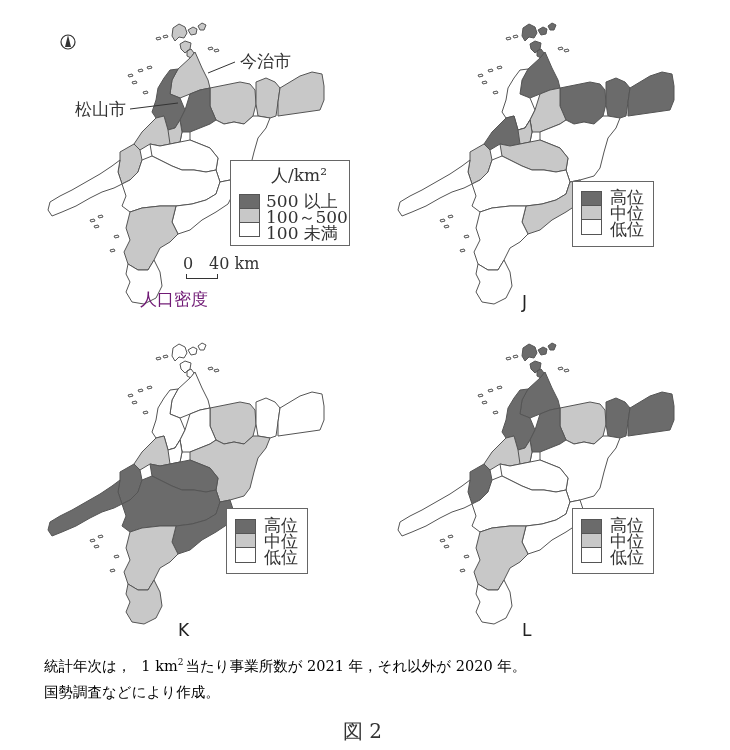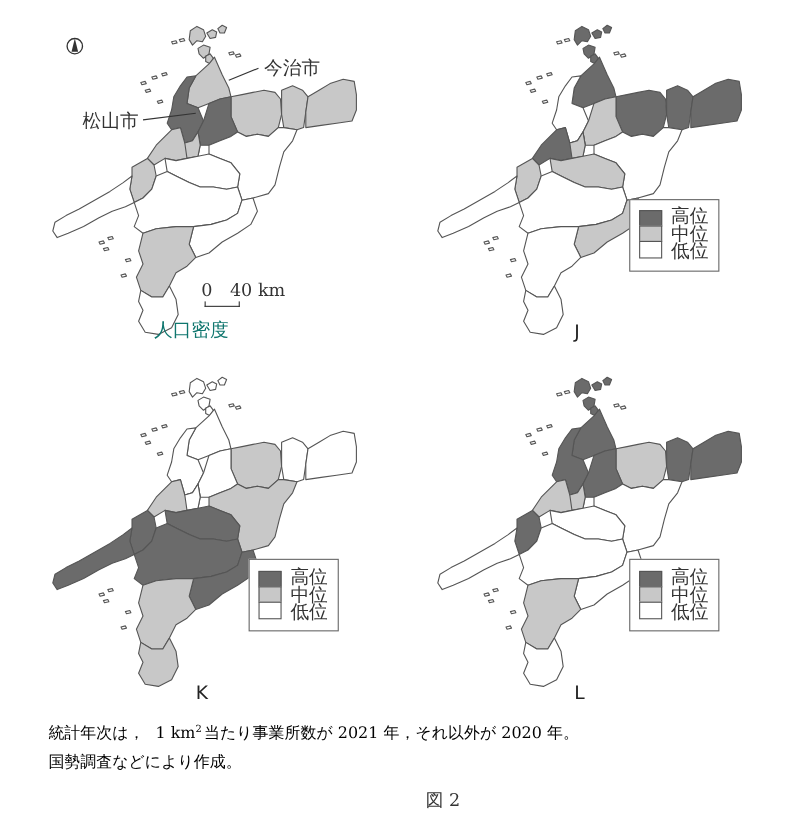--- a/index.html
+++ b/index.html
@@ -7,25 +7,25 @@
          font-family: "DejaVu Serif", "Liberation Serif", serif; color: #333; }
   .panel { position: absolute; width: 320px; height: 300px; text-align: right; }
   .panel svg { position: absolute; left: 0; top: 0; overflow: visible; }
   .rg { stroke: #555; stroke-width: 1; stroke-linejoin: round; }
   .c-high { fill: #6b6b6b; }
   .c-mid  { fill: #c8c8c8; }
   .c-low  { fill: #ffffff; }
   .legend { position: absolute; border: 1.2px solid #666; background: #fff; }
   .legend .sw { position: absolute; left: 8px; width: 21px; border: 1px solid #555; box-sizing: border-box; }
   .legend .lbl { position: absolute; font-size: 17px; line-height: 16px; color: #333; white-space: nowrap; }
-  .map-caption { position: absolute; font-size: 17px; color: #0f766e; }
+  .map-caption { position: absolute; font-size: 17px; color: #701a75; }
   .letter { position: absolute; font-family: "DejaVu Sans", "Liberation Sans", sans-serif; font-size: 17px; color: #222; }
   .callout { position: absolute; font-size: 17px; color: #333; }
   .note { position: absolute; left: 44px; font-size: 14.5px; color: #000000; }
-  .fig-title { position: absolute; left: 343px; top: 718px; font-size: 16px; color: #333; margin-left: 44px; }
+  .fig-title { position: absolute; left: 343px; top: 718px; font-size: 20px; color: #333; }
   sup { font-size: 9px; }
 </style>
 </head>
 <body>
 
 <svg width="0" height="0" style="position:absolute">
   <defs>
     <g id="geo-islands">
       <path d="M143,8 l6,-4 6,3 2,6 -3,5 -5,-1 -4,4 -3,-5z M158,10 l5,-3 4,2 -1,5 -5,1z M168,6 l4,-3 4,2 -2,5 -4,0z M152,24 l5,-3 6,2 -1,6 -5,4 -4,-4z M159,30 l4,-2 3,4 -3,5 -4,-2z"></path>
       <path d="M126,18 l4,-1 1,2 -4,1z M133,16 l3,-1 1,2 -3,1z M178,28 l2,-1 1,2 -2,1z M184,30 l2,-1 1,2 -2,1z"></path>
@@ -75,20 +75,31 @@
         <path d="M84,216 l4,-1 1,2 -4,1z" class="rg c-low"></path>
         <path d="M80,230 l4,-1 1,2 -4,1z" class="rg c-low"></path>
       </g>
   </svg>
   <div class="callout" style="left:210px;top:30px;">今治市</div>
   <div class="callout" style="left:45px;top:78px;">松山市</div>
   <svg width="320" height="300" style="position:absolute;left:0;top:0;pointer-events:none">
     <line x1="205" y1="42" x2="178" y2="53" stroke="#333" stroke-width="1"></line>
     <line x1="100" y1="89" x2="148" y2="83" stroke="#333" stroke-width="1"></line>
   </svg>
+  <div class="legend" style="left:200px;top:140px;width:118px;height:84px;">
+    <div class="lbl" style="left:40px;top:6px;">
+      <span>人/km²</span>
+    </div>
+    <div class="sw c-high" style="top:33px;height:15px;background:#6b6b6b;"></div>
+    <div class="sw" style="top:47px;height:15px;background:#c8c8c8;"></div>
+    <div class="sw" style="top:61px;height:15px;background:#fff;"></div>
+    <div class="lbl" style="left:35px;top:32px;">500 以上</div>
+    <div class="lbl" style="left:35px;top:48px;">100～500</div>
+    <div class="lbl" style="left:35px;top:64px;">100 未満</div>
+  </div>
   <div style="position:absolute;left:150px;top:234px;width:80px;height:30px;">
     <span class="lbl" style="position:absolute;left:3px;top:0;font-size:16px;">0</span>
     <span class="lbl" style="position:absolute;left:29px;top:0;font-size:16px;">40 km</span>
     <div style="position:absolute;left:6px;top:20px;width:30px;height:4px;border:1px solid #333;border-top:none;"></div>
   </div>
   <div class="map-caption" style="left:110px;top:268px;">人口密度</div>
 </div>
 
 <div class="panel" style="left:380px;top:20px;">
   <svg width="320" height="300" viewBox="0 0 320 300">

